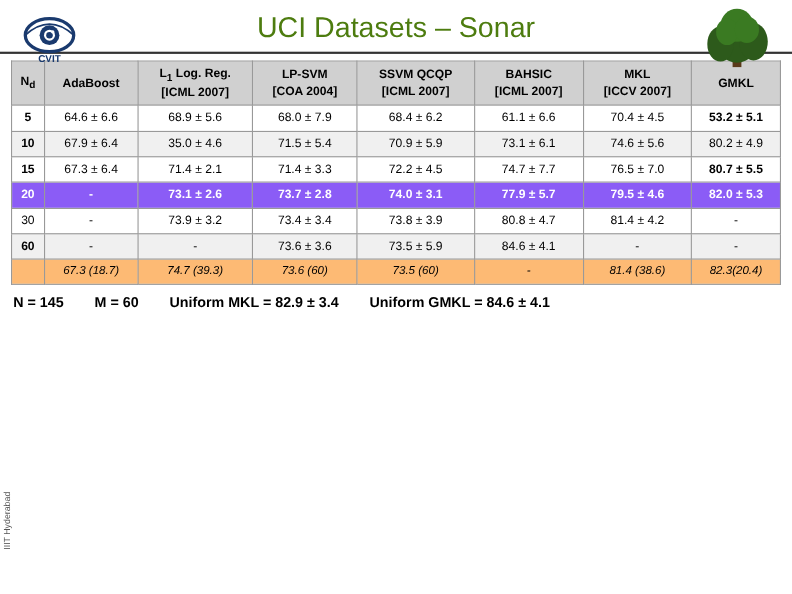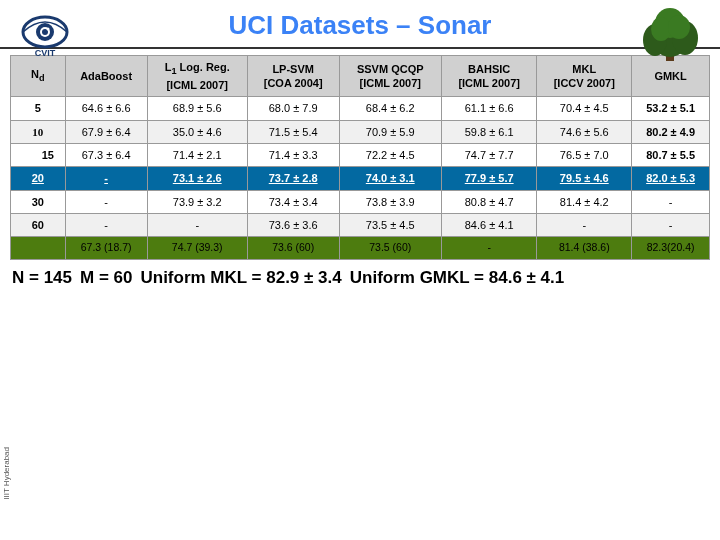--- a/index.html
+++ b/index.html
@@ -17,22 +17,22 @@
       display: flex;
       align-items: center;
       justify-content: center;
       padding: 10px 20px 6px;
       border-bottom: 2px solid #333;
       position: relative;
     }
 
     .header-title {
       font-size: 26px;
-      font-weight: bold;
-      color: #3b82f6;
+      font-weight: normal;
+      color: #4d7c0f;
     }
 
     .logo-left {
       position: absolute;
       left: 15px;
       top: 8px;
       width: 60px;
       height: 55px;
     }
 
@@ -61,48 +61,49 @@
       line-height: 1.3;
     }
 
     thead th {
       background: #d0d0d0;
       font-weight: bold;
       font-size: 11px;
     }
 
     tr.row-highlight {
-      background: #0369a1;
+      background: #8b5cf6;
       color: white;
-      text-decoration: underline;
     }
 
     tr.row-highlight td {
       color: white;
       font-weight: bold;
     }
 
     tr.row-normal:nth-child(even) {
       background: #f0f0f0;
     }
 
     tr.row-normal:nth-child(odd) {
       background: #ffffff;
     }
 
     .footer-row td {
-      background: #4d7c0f;
+      background: #fdba74;
+      font-style: italic;
       font-size: 10.5px;
     }
 
     .bottom-info {
       padding: 6px 12px 4px;
-      font-size: 17px;
+      font-size: 13px;
       font-weight: bold;
       display: flex;
+      gap: 20px;
       align-items: center;
     }
 
     .bottom-info span {
       margin-right: 8px;
     }
 
     
     .cvit-logo {
       display: flex;
@@ -184,65 +185,65 @@
           <td style="font-weight: bold;">5</td>
           <td>64.6 ± 6.6</td>
           <td>68.9 ± 5.6</td>
           <td>68.0 ± 7.9</td>
           <td>68.4 ± 6.2</td>
           <td>61.1 ± 6.6</td>
           <td>70.4 ± 4.5</td>
           <td style="font-weight: bold;">53.2 ± 5.1</td>
         </tr>
         <tr class="row-normal">
-          <td style="font-weight: bold; font-family: Liberation Serif, serif;">10</td>
+          <td style="font-weight: bold;">10</td>
           <td>67.9 ± 6.4</td>
           <td>35.0 ± 4.6</td>
           <td>71.5 ± 5.4</td>
           <td>70.9 ± 5.9</td>
-          <td>59.8 ± 6.1</td>
+          <td>73.1 ± 6.1</td>
           <td>74.6 ± 5.6</td>
-          <td style="font-weight: bold;">80.2 ± 4.9</td>
-        </tr>
-        <tr class="row-normal">
-          <td style="font-weight: bold; padding-left: 23px;">15</td>
+          <td style="font-weight: normal;">80.2 ± 4.9</td>
+        </tr>
+        <tr class="row-normal">
+          <td style="font-weight: bold;">15</td>
           <td>67.3 ± 6.4</td>
           <td>71.4 ± 2.1</td>
           <td>71.4 ± 3.3</td>
           <td>72.2 ± 4.5</td>
           <td>74.7 ± 7.7</td>
           <td>76.5 ± 7.0</td>
           <td style="font-weight: bold;">80.7 ± 5.5</td>
         </tr>
         <tr class="row-highlight">
           <td style="font-weight: bold;">20</td>
           <td>-</td>
           <td>73.1 ± 2.6</td>
           <td>73.7 ± 2.8</td>
           <td>74.0 ± 3.1</td>
           <td>77.9 ± 5.7</td>
           <td>79.5 ± 4.6</td>
           <td style="font-weight: bold;">82.0 ± 5.3</td>
         </tr>
         <tr class="row-normal">
-          <td style="font-weight: bold;">30</td>
+          <td style="font-weight: normal;">30</td>
           <td>-</td>
           <td>73.9 ± 3.2</td>
           <td>73.4 ± 3.4</td>
           <td>73.8 ± 3.9</td>
           <td>80.8 ± 4.7</td>
           <td>81.4 ± 4.2</td>
           <td>-</td>
         </tr>
         <tr class="row-normal">
           <td style="font-weight: bold;">60</td>
           <td>-</td>
           <td>-</td>
           <td>73.6 ± 3.6</td>
-          <td>73.5 ± 4.5</td>
+          <td>73.5 ± 5.9</td>
           <td style="font-weight: normal;">84.6 ± 4.1</td>
           <td>-</td>
           <td>-</td>
         </tr>
       </tbody>
     <tfoot>
       <tr class="footer-row" id="footer-row">
       <td></td>
           <td>67.3 (18.7)</td>
           <td>74.7 (39.3)</td>

